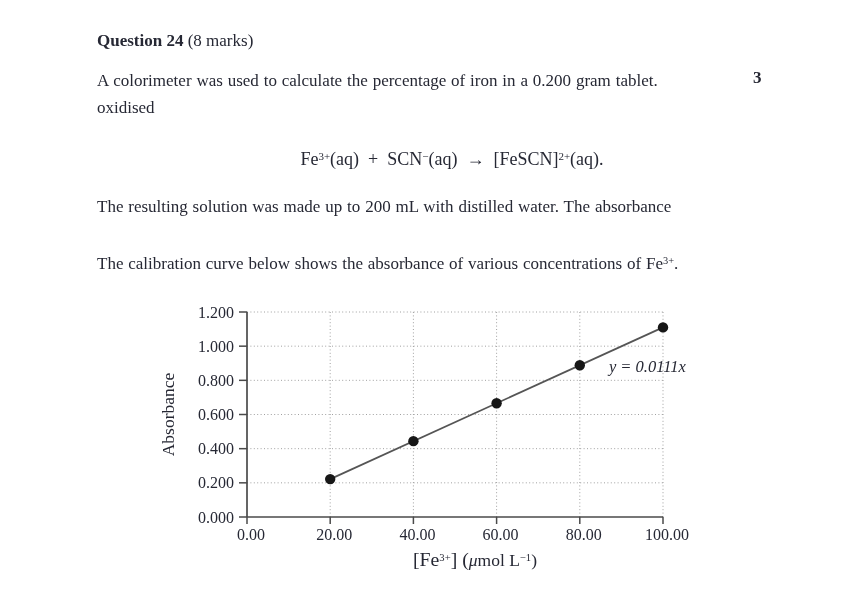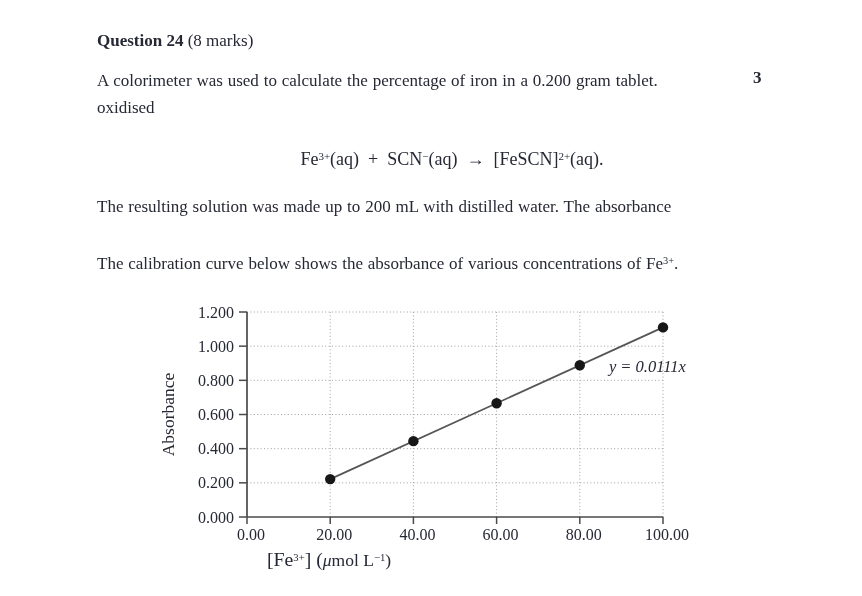--- a/index.html
+++ b/index.html
@@ -22,21 +22,21 @@
     position:absolute; left:97px; top:149px; width:710px;
     text-align:center; font-size:18px; white-space:nowrap;
   }
   .equation .state { }
   .equation .op { padding:0 9px; }
   .chart { position:absolute; left:140px; top:290px; width:610px; height:306px; }
   .chart svg { position:absolute; left:0; top:0; }
   .chart svg text { fill:#262834; font-family:"Liberation Serif","DejaVu Serif",serif; }
   .chart-xlabel {
     position:absolute; left:127px; top:258px; width:416px;
-    font-size:17.5px; white-space:nowrap;
+    text-align:center; font-size:17.5px; white-space:nowrap;
   }
   .chart-xlabel .bk { font-size:113%; }
   .chart-xlabel i { font-style:italic; }
 </style>
 </head>
 <body>
 
 <div class="heading"><span class="bold">Question 24</span><span> (8 marks)</span></div>
 
 <div class="marks">3</div>

